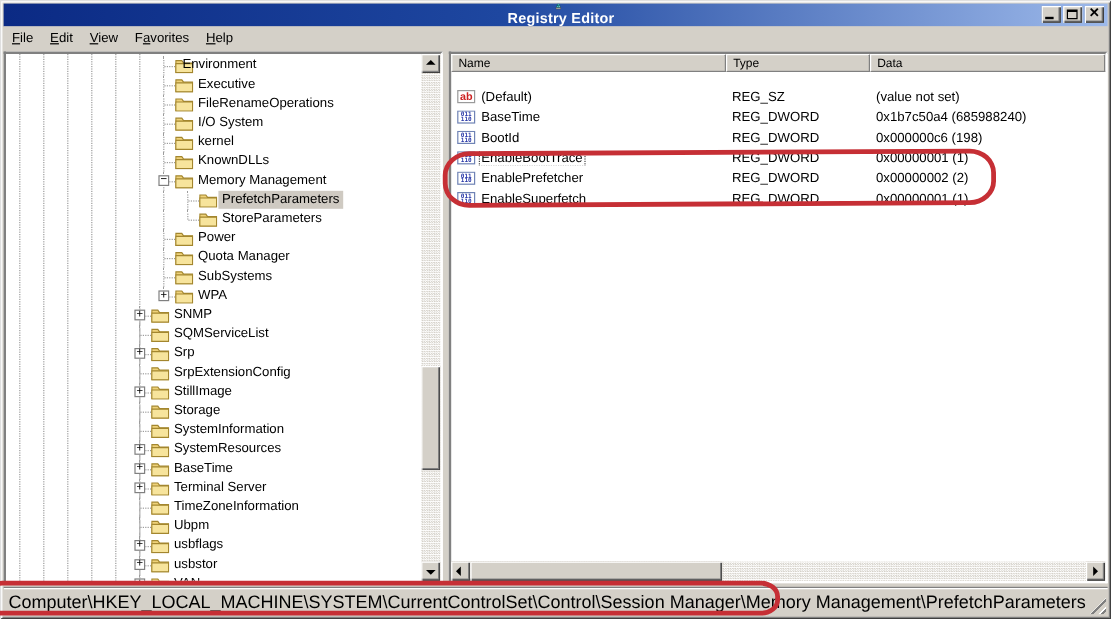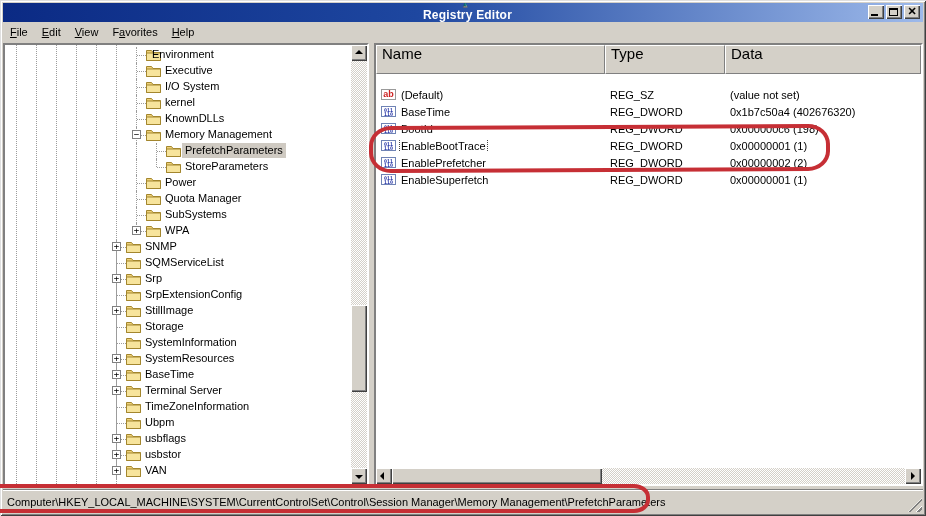--- a/index.html
+++ b/index.html
@@ -60,41 +60,41 @@
     box-shadow:inset 1px 1px 0 #ffffff, inset -1px -1px 0 #404040, inset -2px -2px 0 #808080;}
   .arrow{position:absolute;width:0;height:0;border:4px solid transparent;}
   .arr-up{left:4px;top:5px;border-bottom-color:#000;border-top-width:0;}
   .arr-down{left:4px;top:7px;border-top-color:#000;border-bottom-width:0;}
   .arr-left{left:4px;top:4px;border-right-color:#000;border-left-width:0;}
   .arr-right{left:6px;top:4px;border-left-color:#000;border-right-width:0;}
   .thumb{position:absolute;background:#d4d0c8;
     box-shadow:inset 1px 1px 0 #ffffff, inset -1px -1px 0 #404040, inset -2px -2px 0 #808080;}
 
   
-  .listhead{display:flex;height:29px;font-size:15px;}
+  .listhead{display:flex;height:15px;font-size:10px;}
   .hcell{background:#d4d0c8;padding:1px 5px;border:1px solid;
     border-color:#ffffff #808080 #808080 #ffffff;line-height:14px;}
   .lrow{display:flex;height:17px;font-size:11px;align-items:center;}
   .cell{padding:0 5px;white-space:nowrap;overflow:hidden;margin-top:24px;}
   .c-name{display:flex;align-items:center;}
   .vicon{width:15px;height:11px;background:#fff;margin-right:4px;flex:none;
     display:flex;align-items:center;justify-content:center;}
   .vicon.string{border:1px solid #9a9a9a;color:#cc2222;font-weight:bold;
     font-size:9px;line-height:9px;}
   .vicon.dword{border:1px solid #6f83b5;color:#2938a8;
     font-family:"DejaVu Sans Mono",monospace;font-size:5px;line-height:4px;
     flex-direction:column;font-weight:bold;}
   .name-text{padding:0 1px;}
   .name-text.focused{outline:1px dotted #444;}
 
   
   .statusbar{position:absolute;left:3px;right:3px;bottom:3px;height:24px;background:#d4d0c8;
     border-top:1px solid #808080;box-shadow:inset 0 1px 0 #ffffff;}
   .status-field{position:absolute;left:0;top:2px;right:0;bottom:0;
-    font-size:11px;line-height:21px;padding-left:4px;color:#000;white-space:nowrap;}
+    font-size:15px;line-height:21px;padding-left:4px;color:#000;white-space:nowrap;}
   .grip{position:absolute;right:1px;bottom:1px;width:14px;height:14px;
     background:repeating-linear-gradient(135deg,transparent 0 3px,#ffffff 3px 4px,#808080 4px 6px);
     clip-path:polygon(100% 0,100% 100%,0 100%);}
 
   
   .anno{position:absolute;border:4px solid;border-radius:24px;z-index:50;pointer-events:none;}
 </style>
 </head>
 <body>
 
@@ -157,20 +157,29 @@
               </svg></span>
             <span class="tlabel" style="left: 157px;">Executive</span>
           </div>
           <div class="trow">
             <div class="seg" style="left: 131px; top: 0px; height: 16px;"></div>
             <div class="hconn" style="left: 132px; width: 9px;"></div>
             <span class="tfolder" style="left: 141px;"><svg width="15" height="13" viewBox="0 0 15 13">
                 <path d="M0.5 2.5 h5 l1.5 2 h7.5 v8 h-14 z" fill="#efd27a" stroke="#a3862e"></path>
                 <path d="M0.5 5 h14 v7.5 h-14 z" fill="#f7e49c" stroke="#a3862e"></path>
               </svg></span>
+            <span class="tlabel" style="left: 157px;">FileRenameOperations</span>
+          </div>
+          <div class="trow">
+            <div class="seg" style="left: 131px; top: 0px; height: 16px;"></div>
+            <div class="hconn" style="left: 132px; width: 9px;"></div>
+            <span class="tfolder" style="left: 141px;"><svg width="15" height="13" viewBox="0 0 15 13">
+                <path d="M0.5 2.5 h5 l1.5 2 h7.5 v8 h-14 z" fill="#efd27a" stroke="#a3862e"></path>
+                <path d="M0.5 5 h14 v7.5 h-14 z" fill="#f7e49c" stroke="#a3862e"></path>
+              </svg></span>
             <span class="tlabel" style="left: 157px;">I/O System</span>
           </div>
           <div class="trow">
             <div class="seg" style="left: 131px; top: 0px; height: 16px;"></div>
             <div class="hconn" style="left: 132px; width: 9px;"></div>
             <span class="tfolder" style="left: 141px;"><svg width="15" height="13" viewBox="0 0 15 13">
                 <path d="M0.5 2.5 h5 l1.5 2 h7.5 v8 h-14 z" fill="#efd27a" stroke="#a3862e"></path>
                 <path d="M0.5 5 h14 v7.5 h-14 z" fill="#f7e49c" stroke="#a3862e"></path>
               </svg></span>
             <span class="tlabel" style="left: 157px;">kernel</span>
@@ -423,21 +432,21 @@
           </div>
           <div class="lrow">
             <div class="cell c-name" style="flex: 0 0 229px;">
               <span class="vicon dword">
                 <span>011</span>
                 <span>110</span>
               </span>
               <span class="name-text">BaseTime</span>
             </div>
             <div class="cell" style="flex: 0 0 120px;">REG_DWORD</div>
-            <div class="cell" style="flex: 1 1 auto;">0x1b7c50a4 (402676320)</div>
+            <div class="cell" style="flex: 1 1 auto;">0x1b7c50a4 (685988240)</div>
           </div>
           <div class="lrow">
             <div class="cell c-name" style="flex: 0 0 229px;">
               <span class="vicon dword">
                 <span>011</span>
                 <span>110</span>
               </span>
               <span class="name-text">BootId</span>
             </div>
             <div class="cell" style="flex: 0 0 120px;">REG_DWORD</div>

